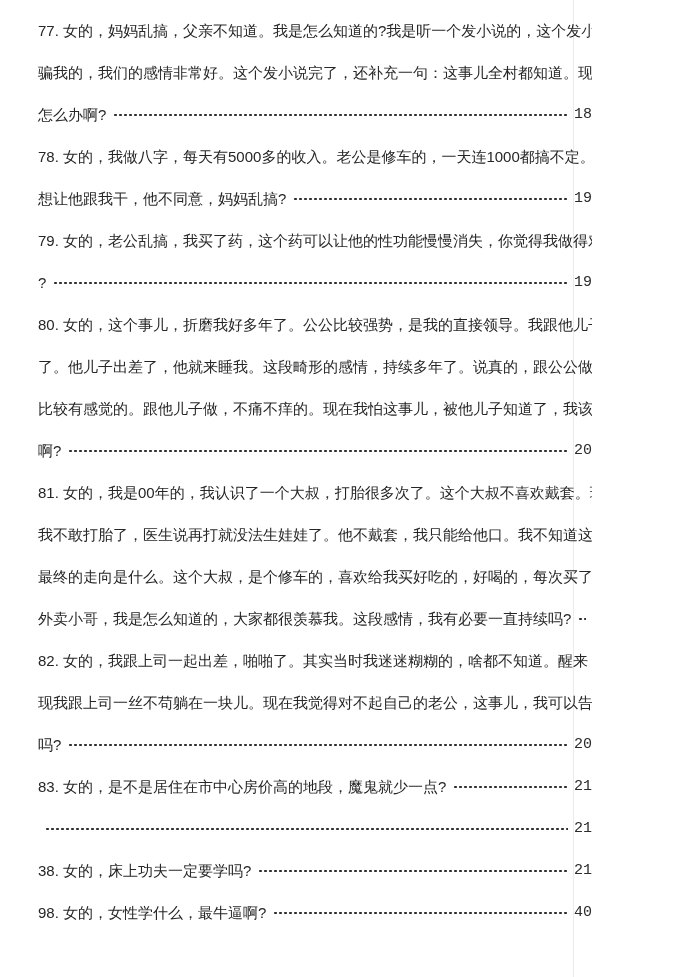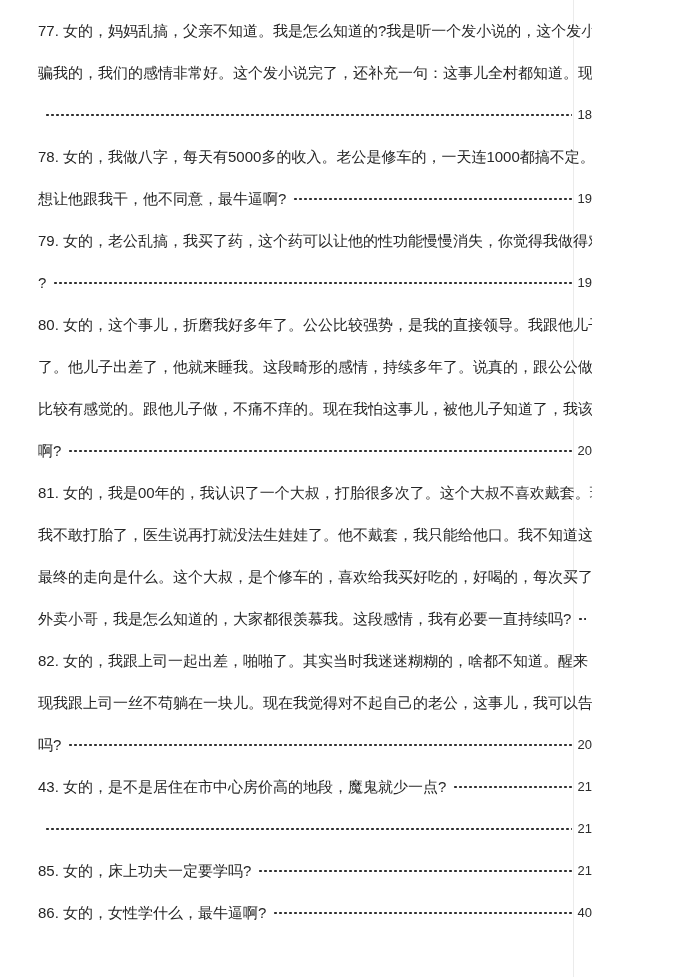--- a/index.html
+++ b/index.html
@@ -46,50 +46,52 @@
     flex: 1 1 auto;
     margin: 0 6px 0 7px;
     background-image: radial-gradient(circle, #2e2e2e 1.05px, rgba(0,0,0,0) 1.45px);
     background-size: 5px 42px;
     background-position: left center;
     background-repeat: repeat-x;
     min-width: 8px;
   }
   .page-num {
     flex: 0 0 auto;
-    font-size: 13px;
+    font-size: 15px;
     color: #2b2b2b;
+    font-family: Liberation Mono, monospace;
   }
   .crease {
     position: absolute;
     left: 573px;
     top: 0;
     width: 1px;
     height: 977px;
     background: #ebebeb;
   }
 </style>
 </head>
 <body>
 
 <div class="page">
   <div class="crease"></div>
   <div class="content">
       <div class="entry">
         <div class="line">77. 女的，妈妈乱搞，父亲不知道。我是怎么知道的?我是听一个发小说的，这个发小不会</div>
         <div class="line">骗我的，我们的感情非常好。这个发小说完了，还补充一句：这事儿全村都知道。现在我该</div>
         <div class="line last">
+    <span class="tail">怎么办啊?</span>
     <span class="leader-dots"></span>
     <span class="page-num">18</span>
   </div>
       </div>
       <div class="entry">
         <div class="line">78. 女的，我做八字，每天有5000多的收入。老公是修车的，一天连1000都搞不定。我</div>
         <div class="line last">
-    <span class="tail">想让他跟我干，他不同意，最牛逼啊?</span>
+    <span class="tail">想让他跟我干，他不同意，妈妈乱搞?</span>
     <span class="leader-dots"></span>
     <span class="page-num">19</span>
   </div>
       </div>
       <div class="entry">
         <div class="line">79. 女的，老公乱搞，我买了药，这个药可以让他的性功能慢慢消失，你觉得我做得对吗</div>
         <div class="line last">
     <span class="tail">?</span>
     <span class="leader-dots"></span>
     <span class="page-num">19</span>
@@ -119,39 +121,39 @@
         <div class="line">82. 女的，我跟上司一起出差，啪啪了。其实当时我迷迷糊糊的，啥都不知道。醒来，我发</div>
         <div class="line">现我跟上司一丝不苟躺在一块儿。现在我觉得对不起自己的老公，这事儿，我可以告诉老公</div>
         <div class="line last">
     <span class="tail">吗?</span>
     <span class="leader-dots"></span>
     <span class="page-num">20</span>
   </div>
       </div>
       <div class="entry">
         <div class="line last">
-    <span class="tail">43. 女的，是不是居住在市中心房价高的地段，魔鬼就少一点?</span>
+    <span class="tail">83. 女的，是不是居住在市中心房价高的地段，魔鬼就少一点?</span>
     <span class="leader-dots"></span>
     <span class="page-num">21</span>
   </div>
       </div>
       <div class="entry">
         <div class="line last">
     <span class="leader-dots"></span>
     <span class="page-num">21</span>
   </div>
       </div>
       <div class="entry">
         <div class="line last">
-    <span class="tail">85. 女的，床上功夫一定要学吗?</span>
+    <span class="tail">38. 女的，床上功夫一定要学吗?</span>
     <span class="leader-dots"></span>
     <span class="page-num">21</span>
   </div>
       </div>
       <div class="entry">
         <div class="line last">
-    <span class="tail">86. 女的，女性学什么，最牛逼啊?</span>
+    <span class="tail">98. 女的，女性学什么，最牛逼啊?</span>
     <span class="leader-dots"></span>
     <span class="page-num">40</span>
   </div>
       </div>
     </div>
 </div>
 
 </body></html>

